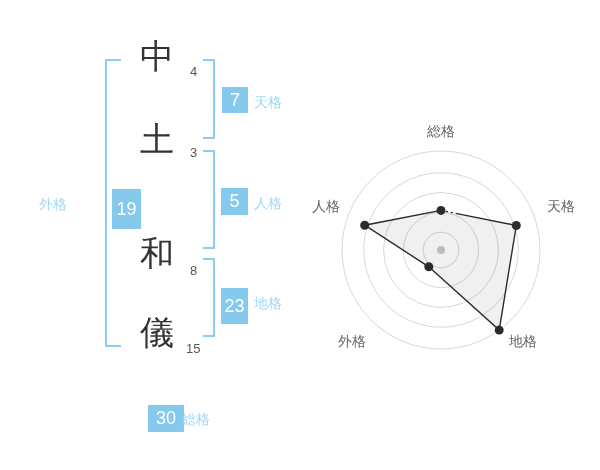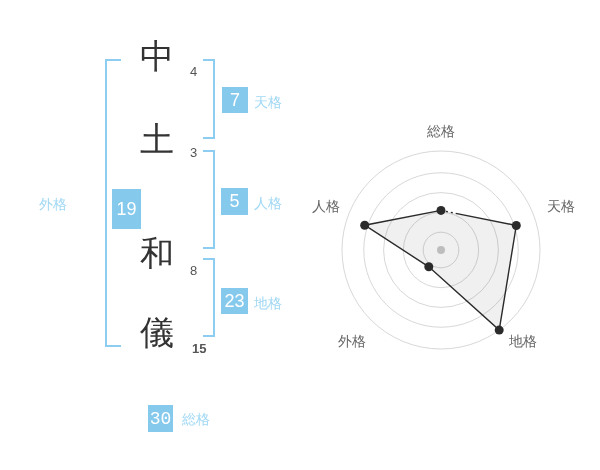--- a/index.html
+++ b/index.html
@@ -24,21 +24,21 @@
   <div class="abs kanji" style="left:140px;top:39px;">中</div>
   <div class="abs strokes" style="left:190px;top:65px;">4</div>
 
   <div class="abs kanji" style="left:140px;top:122px;">土</div>
   <div class="abs strokes" style="left:190px;top:146px;">3</div>
 
   <div class="abs kanji" style="left:140px;top:236px;">和</div>
   <div class="abs strokes" style="left:190px;top:264px;">8</div>
 
   <div class="abs kanji" style="left:140px;top:315px;">儀</div>
-  <div class="abs strokes" style="left:192px;top:342px;font-weight:bold;">15</div>
+  <div class="abs strokes" style="left:186px;top:342px;">15</div>
 
   <div class="abs bracket left-open" style="left:105px;top:59px;width:16px;height:288px;"></div>
   <div class="abs bracket right-open" style="left:203px;top:59px;width:12px;height:80px;"></div>
   <div class="abs bracket right-open" style="left:203px;top:150px;width:12px;height:99px;"></div>
   <div class="abs bracket right-open" style="left:203px;top:258px;width:12px;height:79px;"></div>
 
   <div class="abs score-label" style="left:39px;top:197px;">外格</div>
   <div class="abs score-box" style="left:72px;top:189px;width:29px;height:40px;margin-left:40px;">
     <span>19</span>
   </div>
@@ -46,26 +46,26 @@
   <div class="abs score-box" style="left:222px;top:87px;width:26px;height:26px;">
     <span>7</span>
   </div>
   <div class="abs score-label" style="left:254px;top:95px;">天格</div>
 
   <div class="abs score-box" style="left:221px;top:188px;width:27px;height:27px;">
     <span>5</span>
   </div>
   <div class="abs score-label" style="left:254px;top:196px;">人格</div>
 
-  <div class="abs score-box" style="left:221px;top:288px;width:27px;height:26px;">
+  <div class="abs score-box" style="left:221px;top:288px;width:27px;height:36px;">
     <span>23</span>
   </div>
   <div class="abs score-label" style="left:254px;top:296px;">地格</div>
 
-  <div class="abs score-box" style="left:148px;top:405px;width:25px;height:27px;font-family:Liberation Mono, monospace;">
+  <div class="abs score-box" style="left:148px;top:405px;width:36px;height:27px;">
     <span>30</span>
   </div>
   <div class="abs score-label" style="left:182px;top:412px;">総格</div>
 
   <svg class="abs" style="left:300px;top:110px;" width="300" height="260" viewBox="0 0 300 260">
       <circle cx="141" cy="140" r="99" fill="none" stroke="#d8d8d8" stroke-width="1"></circle>
       <circle cx="141" cy="140" r="77.22" fill="none" stroke="#d8d8d8" stroke-width="1"></circle>
       <circle cx="141" cy="140" r="57.419999999999995" fill="none" stroke="#d8d8d8" stroke-width="1"></circle>
       <circle cx="141" cy="140" r="37.62" fill="none" stroke="#d8d8d8" stroke-width="1"></circle>
       <circle cx="141" cy="140" r="17.82" fill="none" stroke="#d8d8d8" stroke-width="1"></circle>

